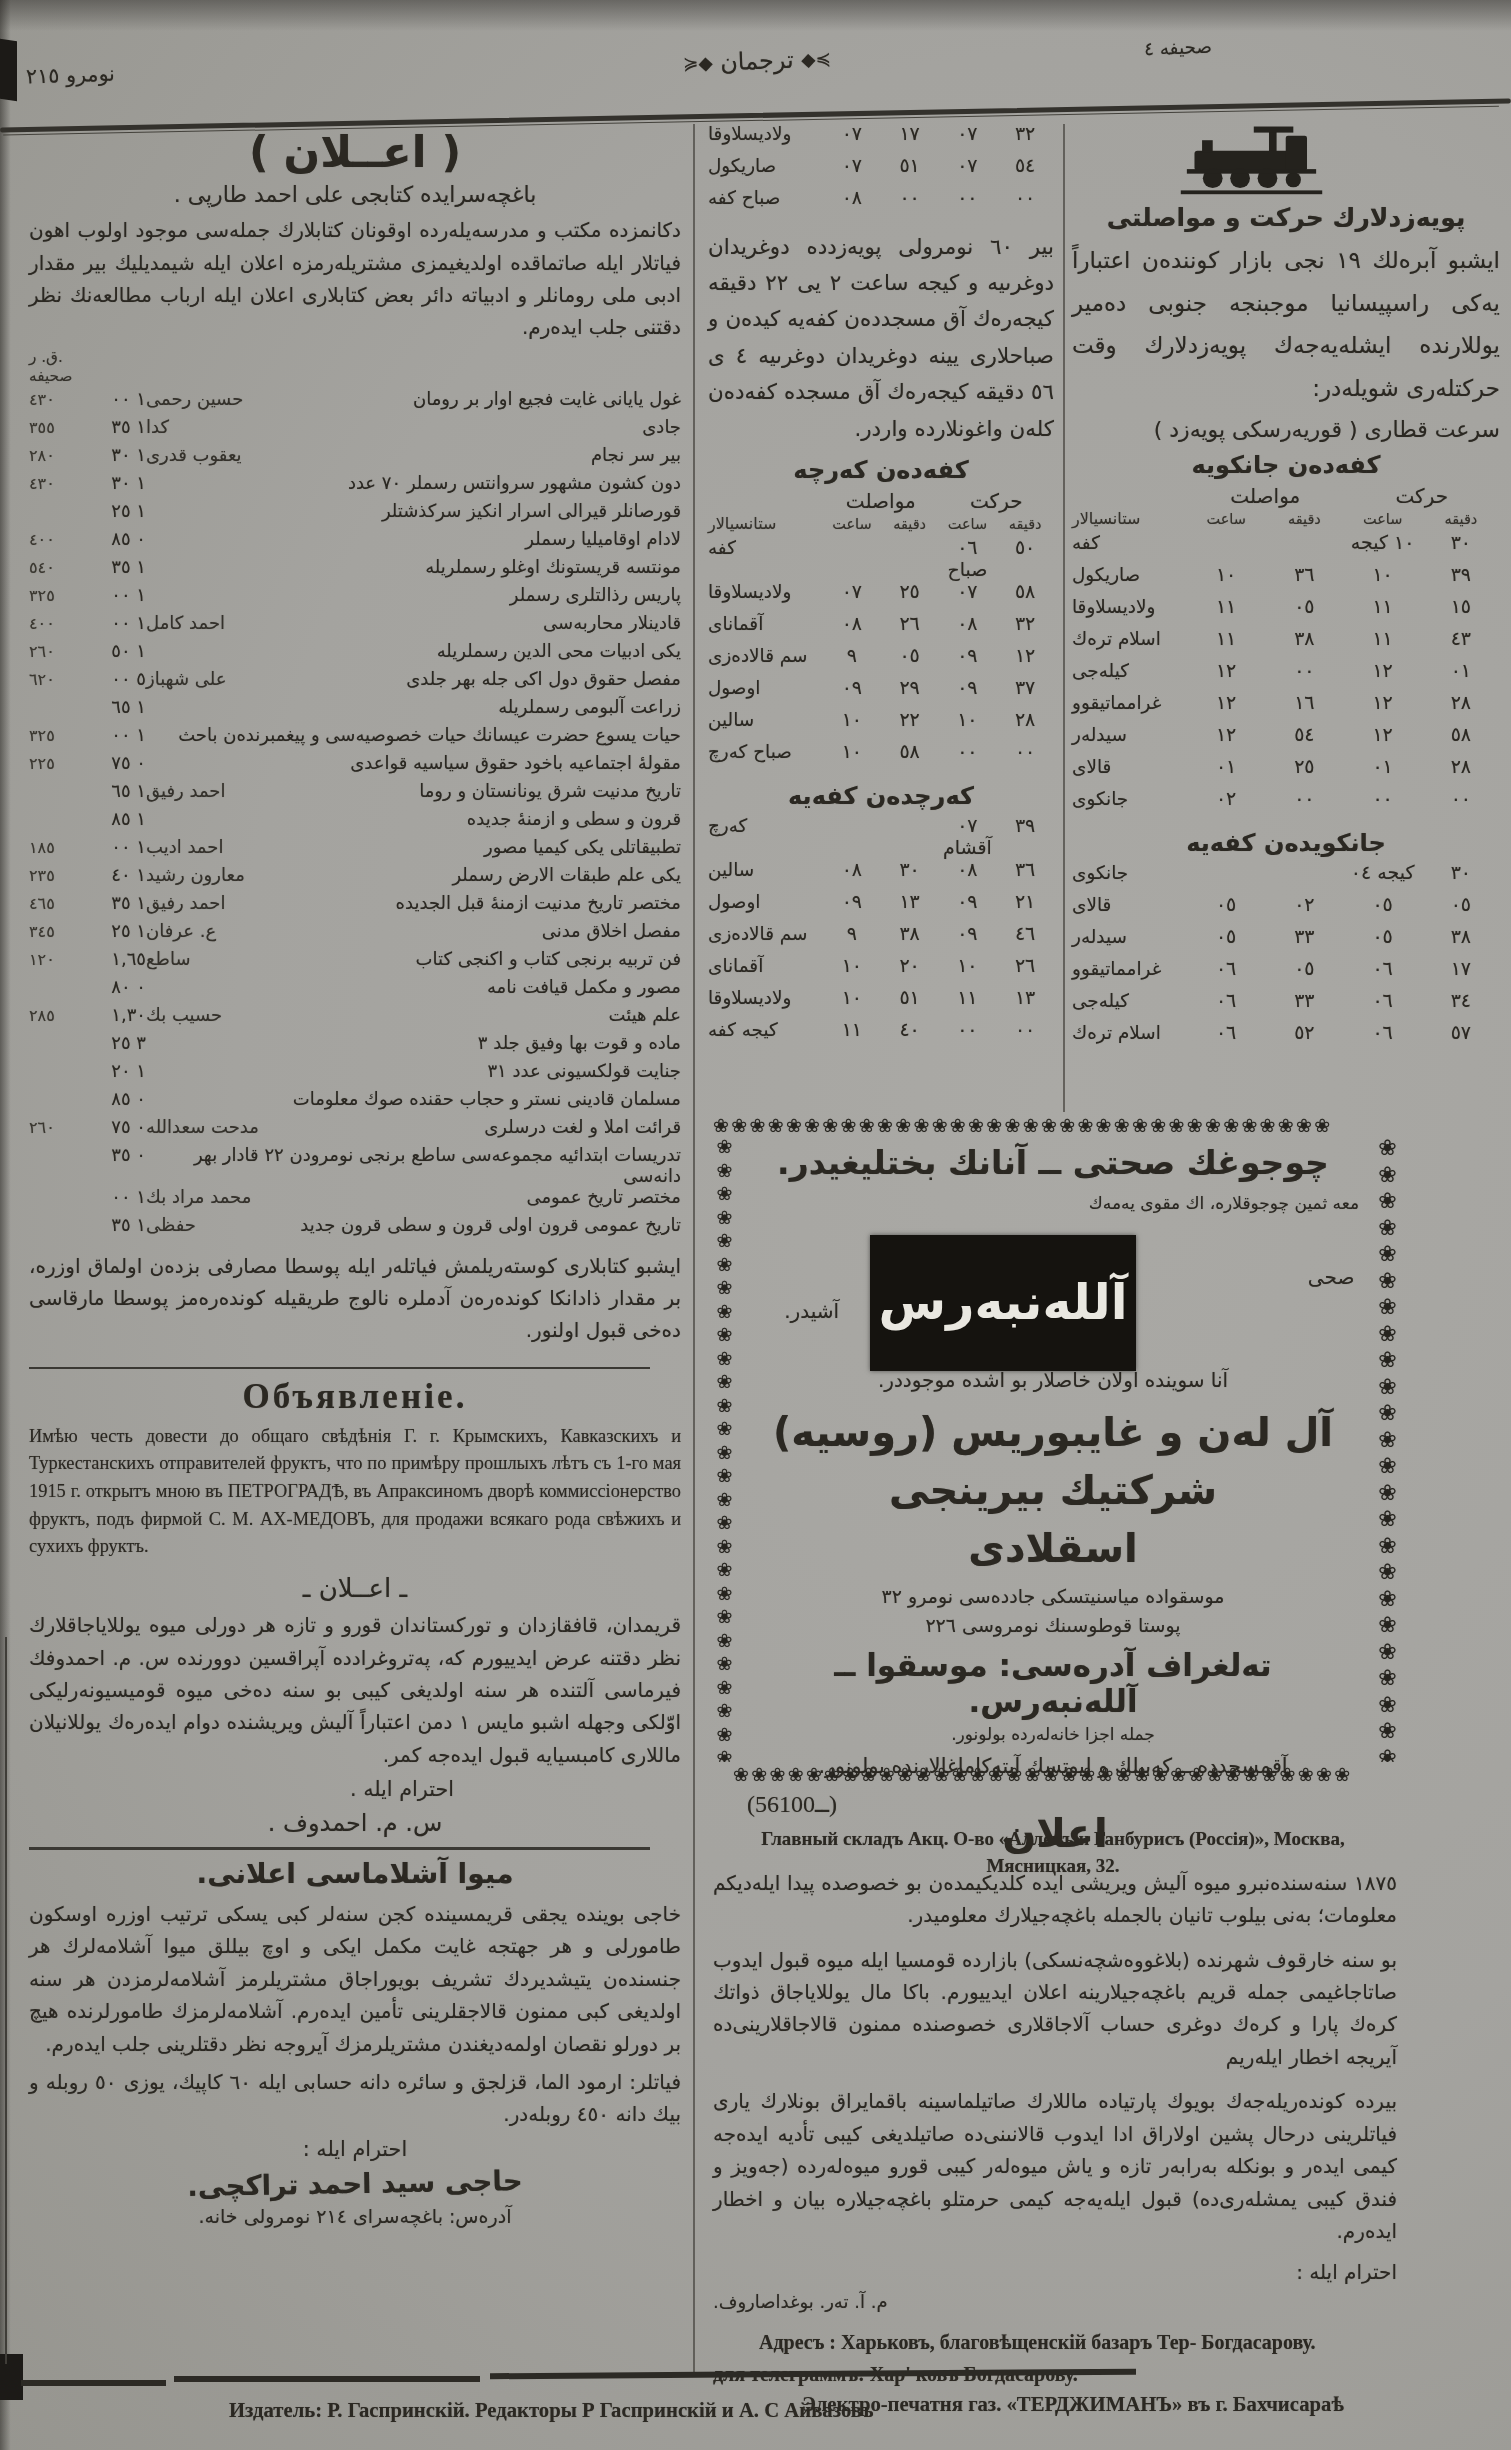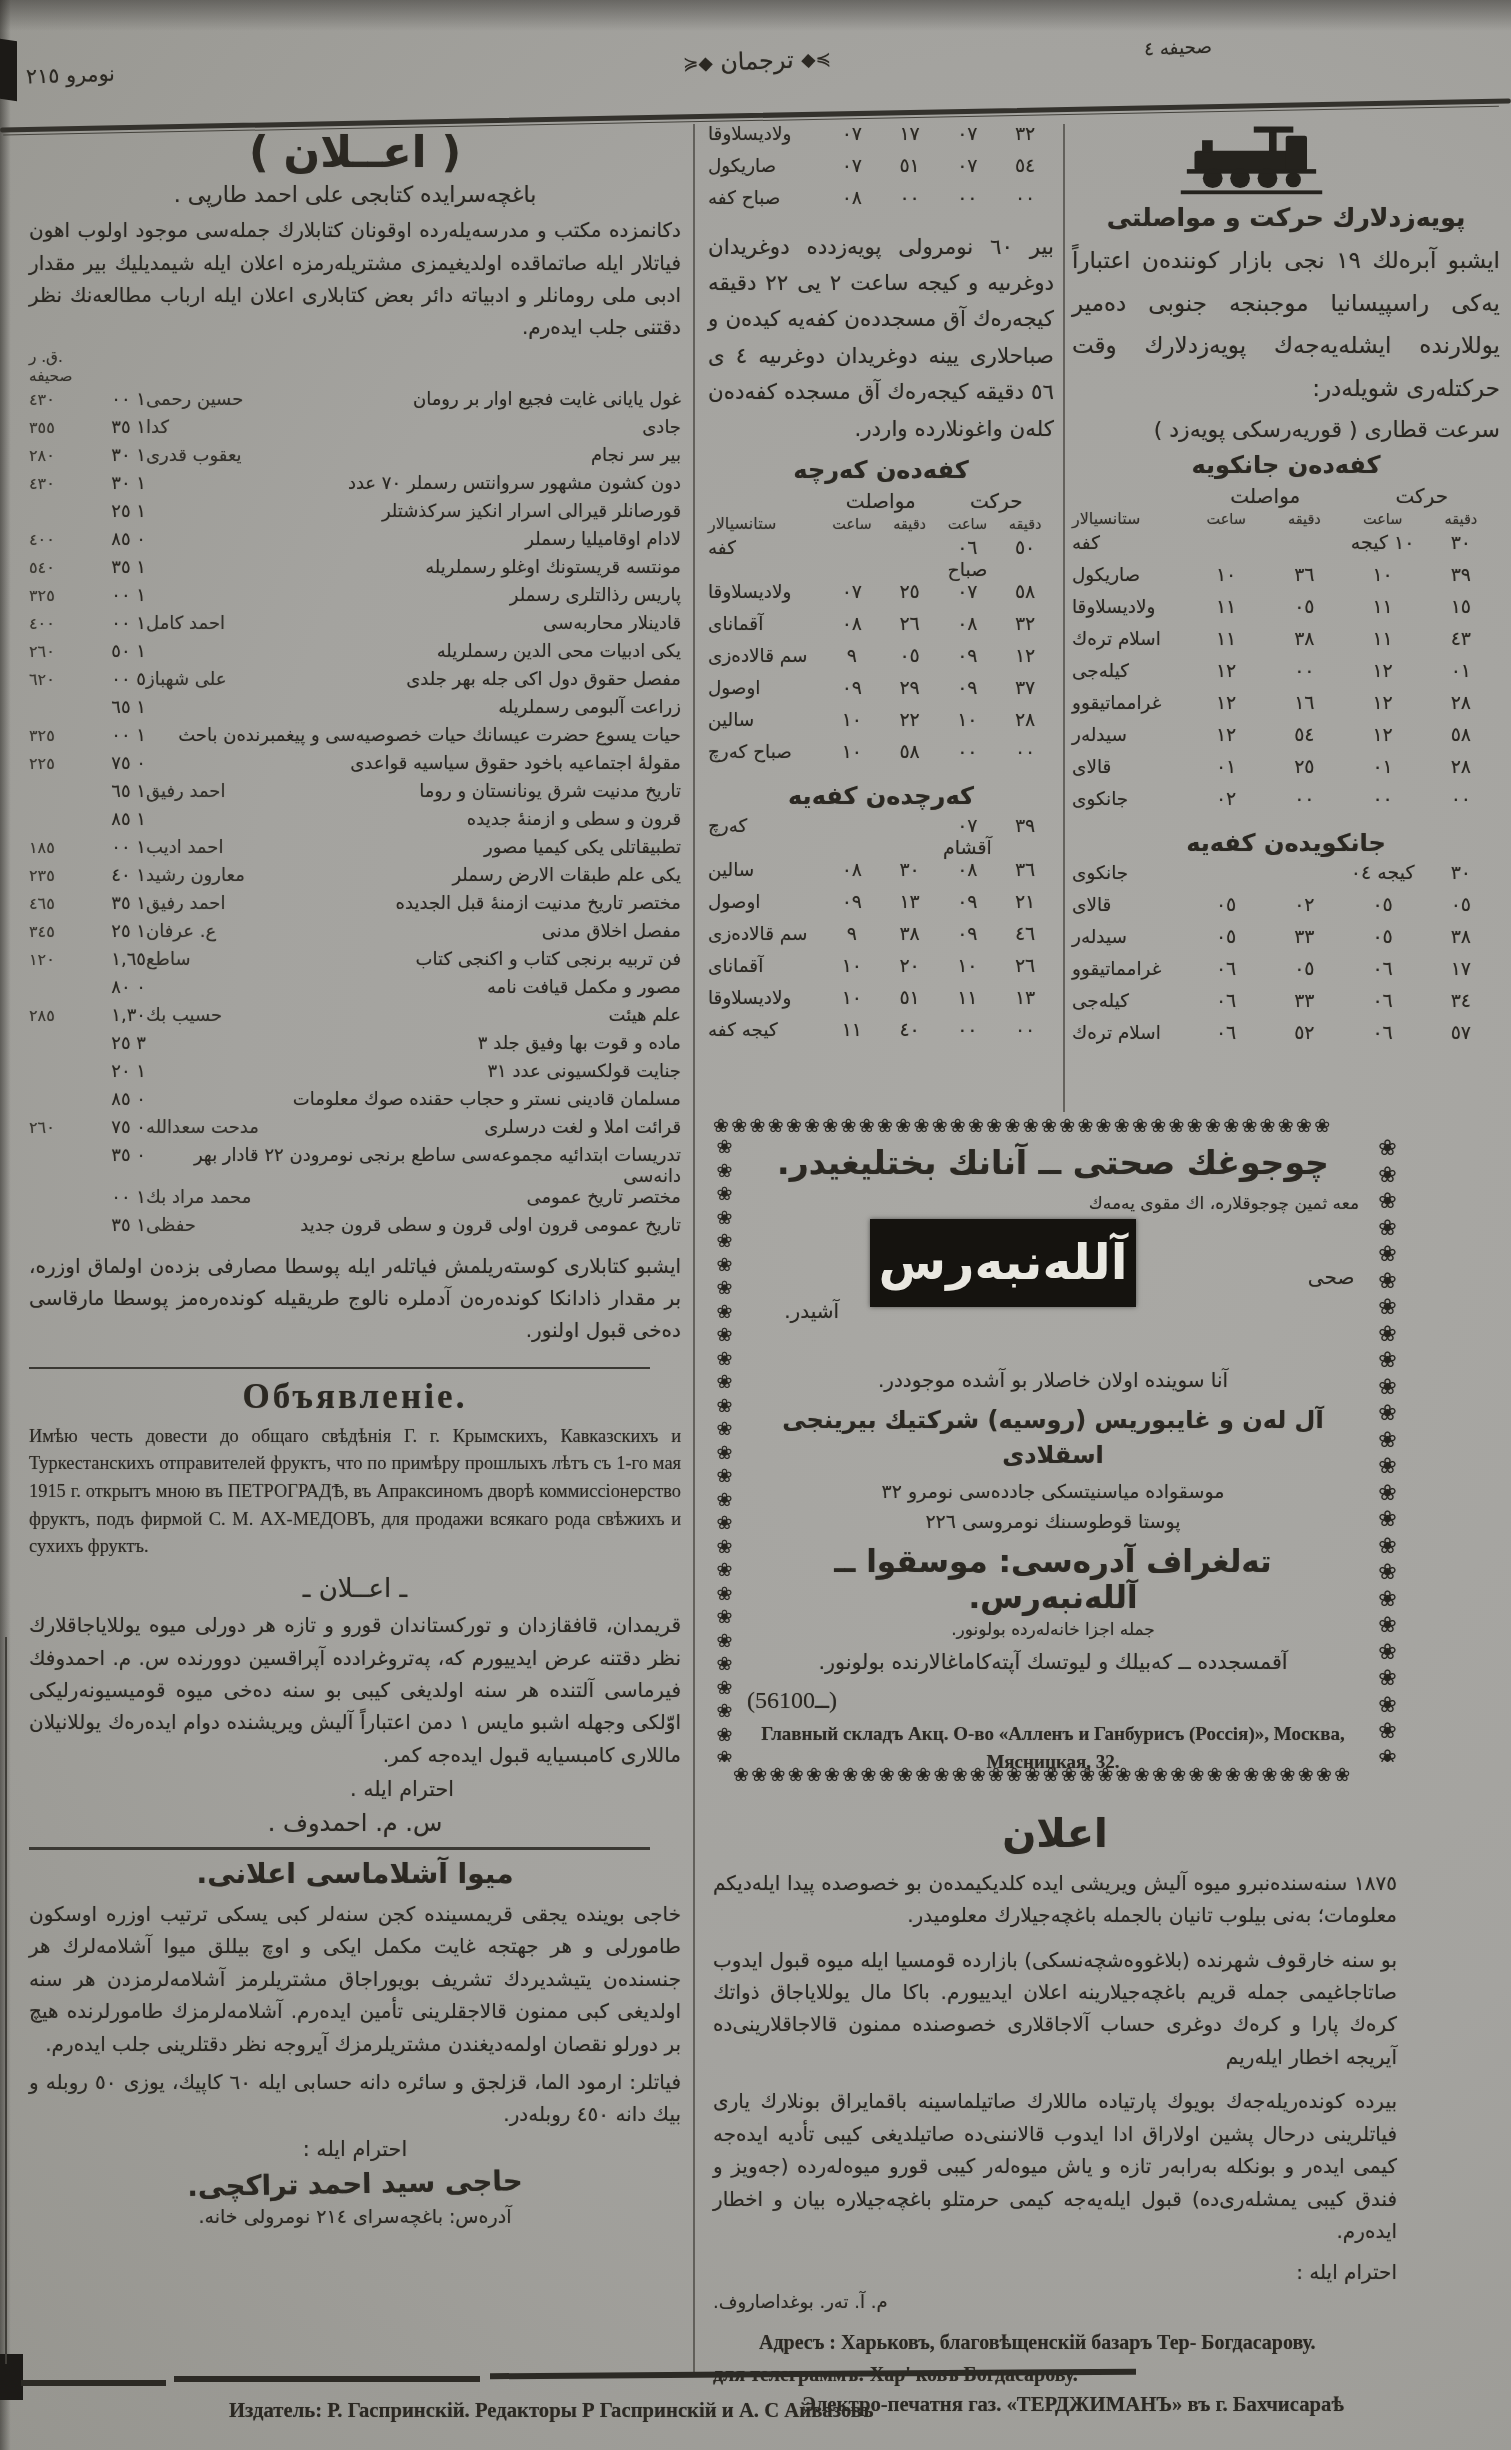--- a/index.html
+++ b/index.html
@@ -72,24 +72,24 @@
   .orn-strip{position:absolute;color:#26241f;overflow:hidden;white-space:nowrap;font-size:19px;letter-spacing:2.3px;line-height:1;}
   .orn-top{left:0;top:-1.5px;width:100%;}
   .orn-bottom{left:20px;bottom:0;width:97%;}
   .orn-left{left:1.5px;top:18.4px;height:94%;writing-mode:vertical-rl;text-orientation:upright;letter-spacing:1.5px;}
   .orn-right{right:0;top:18.4px;height:94%;writing-mode:vertical-rl;text-orientation:upright;letter-spacing:1.5px;font-size:22px;}
   .ad-inner{position:absolute;left:34px;top:26px;width:612px;}
   .ad-l1{font-size:33px;font-weight:bold;text-align:center;margin-bottom:10.7px;}
   .ad-l2{font-size:17px;text-align:right;margin-bottom:6.1px;}
   .ad-logo-row{position:relative;height:145px;margin:3.1px 0 4.6px 0;direction:rtl;}
   .ad-sahi{position:absolute;right:4.6px;top:46px;font-size:20px;}
-  .ad-black{position:absolute;right:223px;top:0;width:266px;height:88px;background:#15130f;color:#e9e7e0;display:flex;align-items:center;justify-content:center;font-size:49px;font-weight:bold;box-shadow:0 0 4.6px rgba(0,0,0,.5);}
+  .ad-black{position:absolute;right:223px;top:16px;width:266px;height:136px;background:#15130f;color:#e9e7e0;display:flex;align-items:center;justify-content:center;font-size:49px;font-weight:bold;box-shadow:0 0 4.6px rgba(0,0,0,.5);}
   .ad-ashi{position:absolute;right:520px;top:80px;font-size:20px;}
   .ad-l3{font-size:20px;text-align:center;margin:1.5px 0 10.7px 0;}
-  .ad-big{font-size:24px;font-weight:bold;text-align:center;line-height:1.45;}
+  .ad-big{font-size:40px;font-weight:bold;text-align:center;line-height:1.45;}
   .ad-small{font-size:19px;text-align:center;margin-top:7.6px;}
   .ad-tg{font-size:31px;font-weight:bold;text-align:center;margin-top:10.7px;}
   .ad-tiny{font-size:17px;text-align:center;margin-top:4.6px;}
   .ad-akm{font-size:20.7px;text-align:center;margin-top:10.7px;}
   .ad-num{font-family:"Liberation Serif", serif;font-size:24px;text-align:left;margin-top:12.2px;}
   .ad-ru{font-family:"Liberation Serif", serif;font-size:19px;font-weight:bold;text-align:center;line-height:1.45;margin-top:6.1px;}
   
   .ilan3{position:absolute;left:713px;top:1810px;width:684px;}
   .ilan3-h{font-size:40px;font-weight:bold;text-align:center;margin-bottom:10.7px;}
   .ilan3 p{margin:0 0 12.2px 0;}

